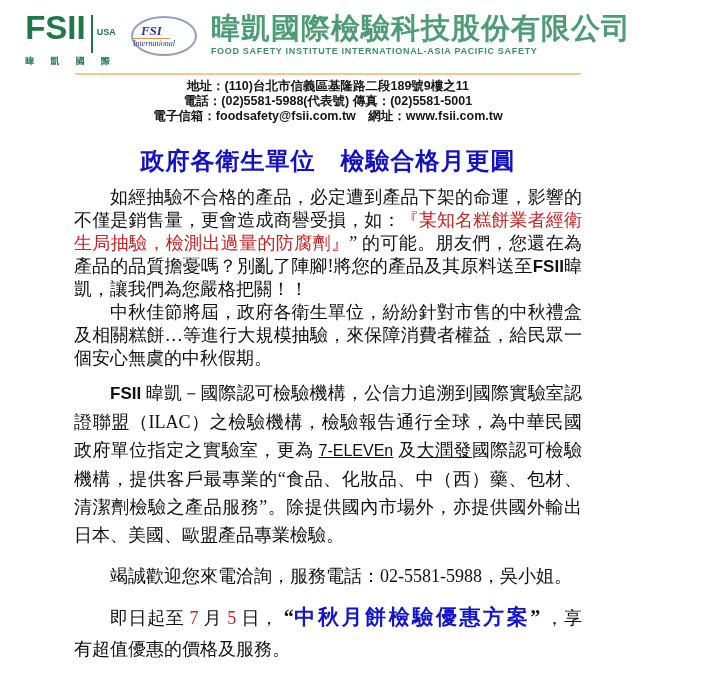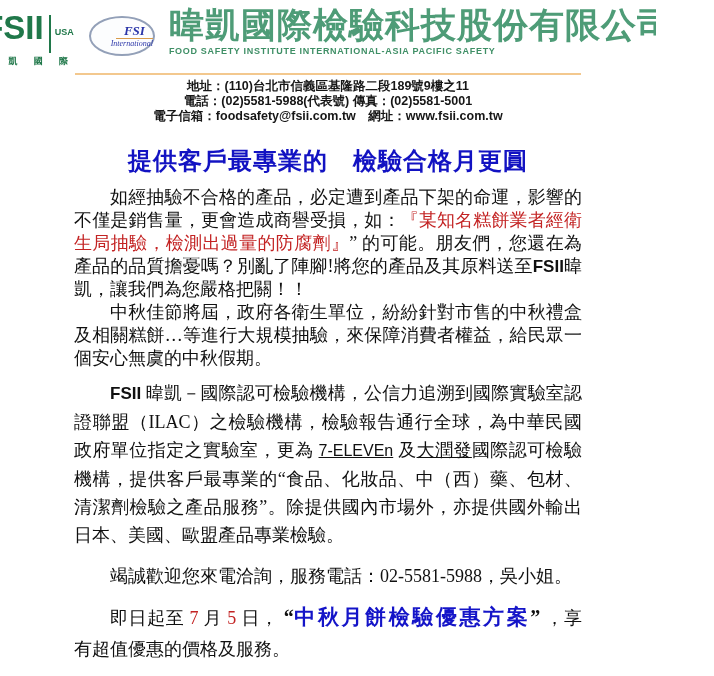--- a/index.html
+++ b/index.html
@@ -52,21 +52,21 @@
     white-space: nowrap;
     text-align: right;
   }
   .oval {
     width: 62px; height: 36px;
     border: 2px solid #93a0b8;
     border-radius: 50%;
     background: #fcfdfe;
     display: flex;
     flex-direction: column;
-    align-items: flex-end;
+    align-items: flex-start;
     justify-content: center;
     margin-top: 3px;
     flex: none;
   }
   .oval-fsi {
     font-family: "Liberation Serif", serif;
     font-style: italic;
     font-weight: bold;
     font-size: 13px;
     line-height: 13px;
@@ -76,27 +76,26 @@
   }
   .oval-intl {
     font-family: "Liberation Serif", serif;
     font-style: italic;
     font-size: 8px;
     line-height: 10px;
     color: #2a35a8;
   }
   .company-block { display: flex; flex-direction: column; }
   .company-cn {
-    font-size: 35px;
+    font-size: 29px;
     line-height: 30px;
     font-weight: 600;
     letter-spacing: 1px;
     color: #4e9c77;
     white-space: nowrap;
-    font-family: Liberation Mono, monospace;
   }
   .company-en {
     font-family: "Liberation Sans", sans-serif;
     font-weight: bold;
     font-size: 9px;
     letter-spacing: 0.7px;
     color: #3f8f66;
     margin-top: 3px;
     white-space: nowrap;
   }
@@ -185,21 +184,21 @@
 
     <div class="header-rule"></div>
 
     <div class="contact">
       <div>地址：(110)台北市信義區基隆路二段189號9樓之11</div>
       <div>電話：(02)5581-5988(代表號) 傳真：(02)5581-5001</div>
       <div>電子信箱：foodsafety@fsii.com.tw　網址：www.fsii.com.tw</div>
     </div>
   </div>
 
-  <h1 class="title">提供客戶最專業的　檢驗合格月更圓</h1>
+  <h1 class="title">政府各衛生單位　檢驗合格月更圓</h1>
 
   <div class="body-block">
 
     <p class="p"><span>如經抽驗不合格的產品，必定遭到產品下架的命運，影響的不僅是銷售量，更會造成商譽受損，如：</span><span class="red">『某知名糕餅業者經衛生局抽驗，檢測出過量的防腐劑』</span><span>” 的可能。朋友們，您還在為產品的品質擔憂嗎？別亂了陣腳!將您的產品及其原料送至</span><span class="fsii-inline">FSII</span><span>暐凱，讓我們為您嚴格把關！！</span></p>
 
     <p class="p">中秋佳節將屆，政府各衛生單位，紛紛針對市售的中秋禮盒及相關糕餅…等進行大規模抽驗，來保障消費者權益，給民眾一個安心無虞的中秋假期。</p>
 
     <p class="p p3"><span class="fsii-inline">FSII</span><span> 暐凱－國際認可檢驗機構，公信力追溯到國際實驗室認證聯盟（ILAC）之檢驗機構，檢驗報告通行全球，為中華民國政府單位指定之實驗室，更為 </span><span class="uline-sans">7-ELEVEn</span><span> 及</span><span class="uline">大潤發</span><span>國際認可檢驗機構，提供客戶最專業的“食品、化妝品、中（西）藥、包材、清潔劑檢驗之產品服務”。除提供國內市場外，亦提供國外輸出日本、美國、歐盟產品專業檢驗。</span></p>
 
     <p class="p p4">竭誠歡迎您來電洽詢，服務電話：02-5581-5988，吳小姐。</p>

